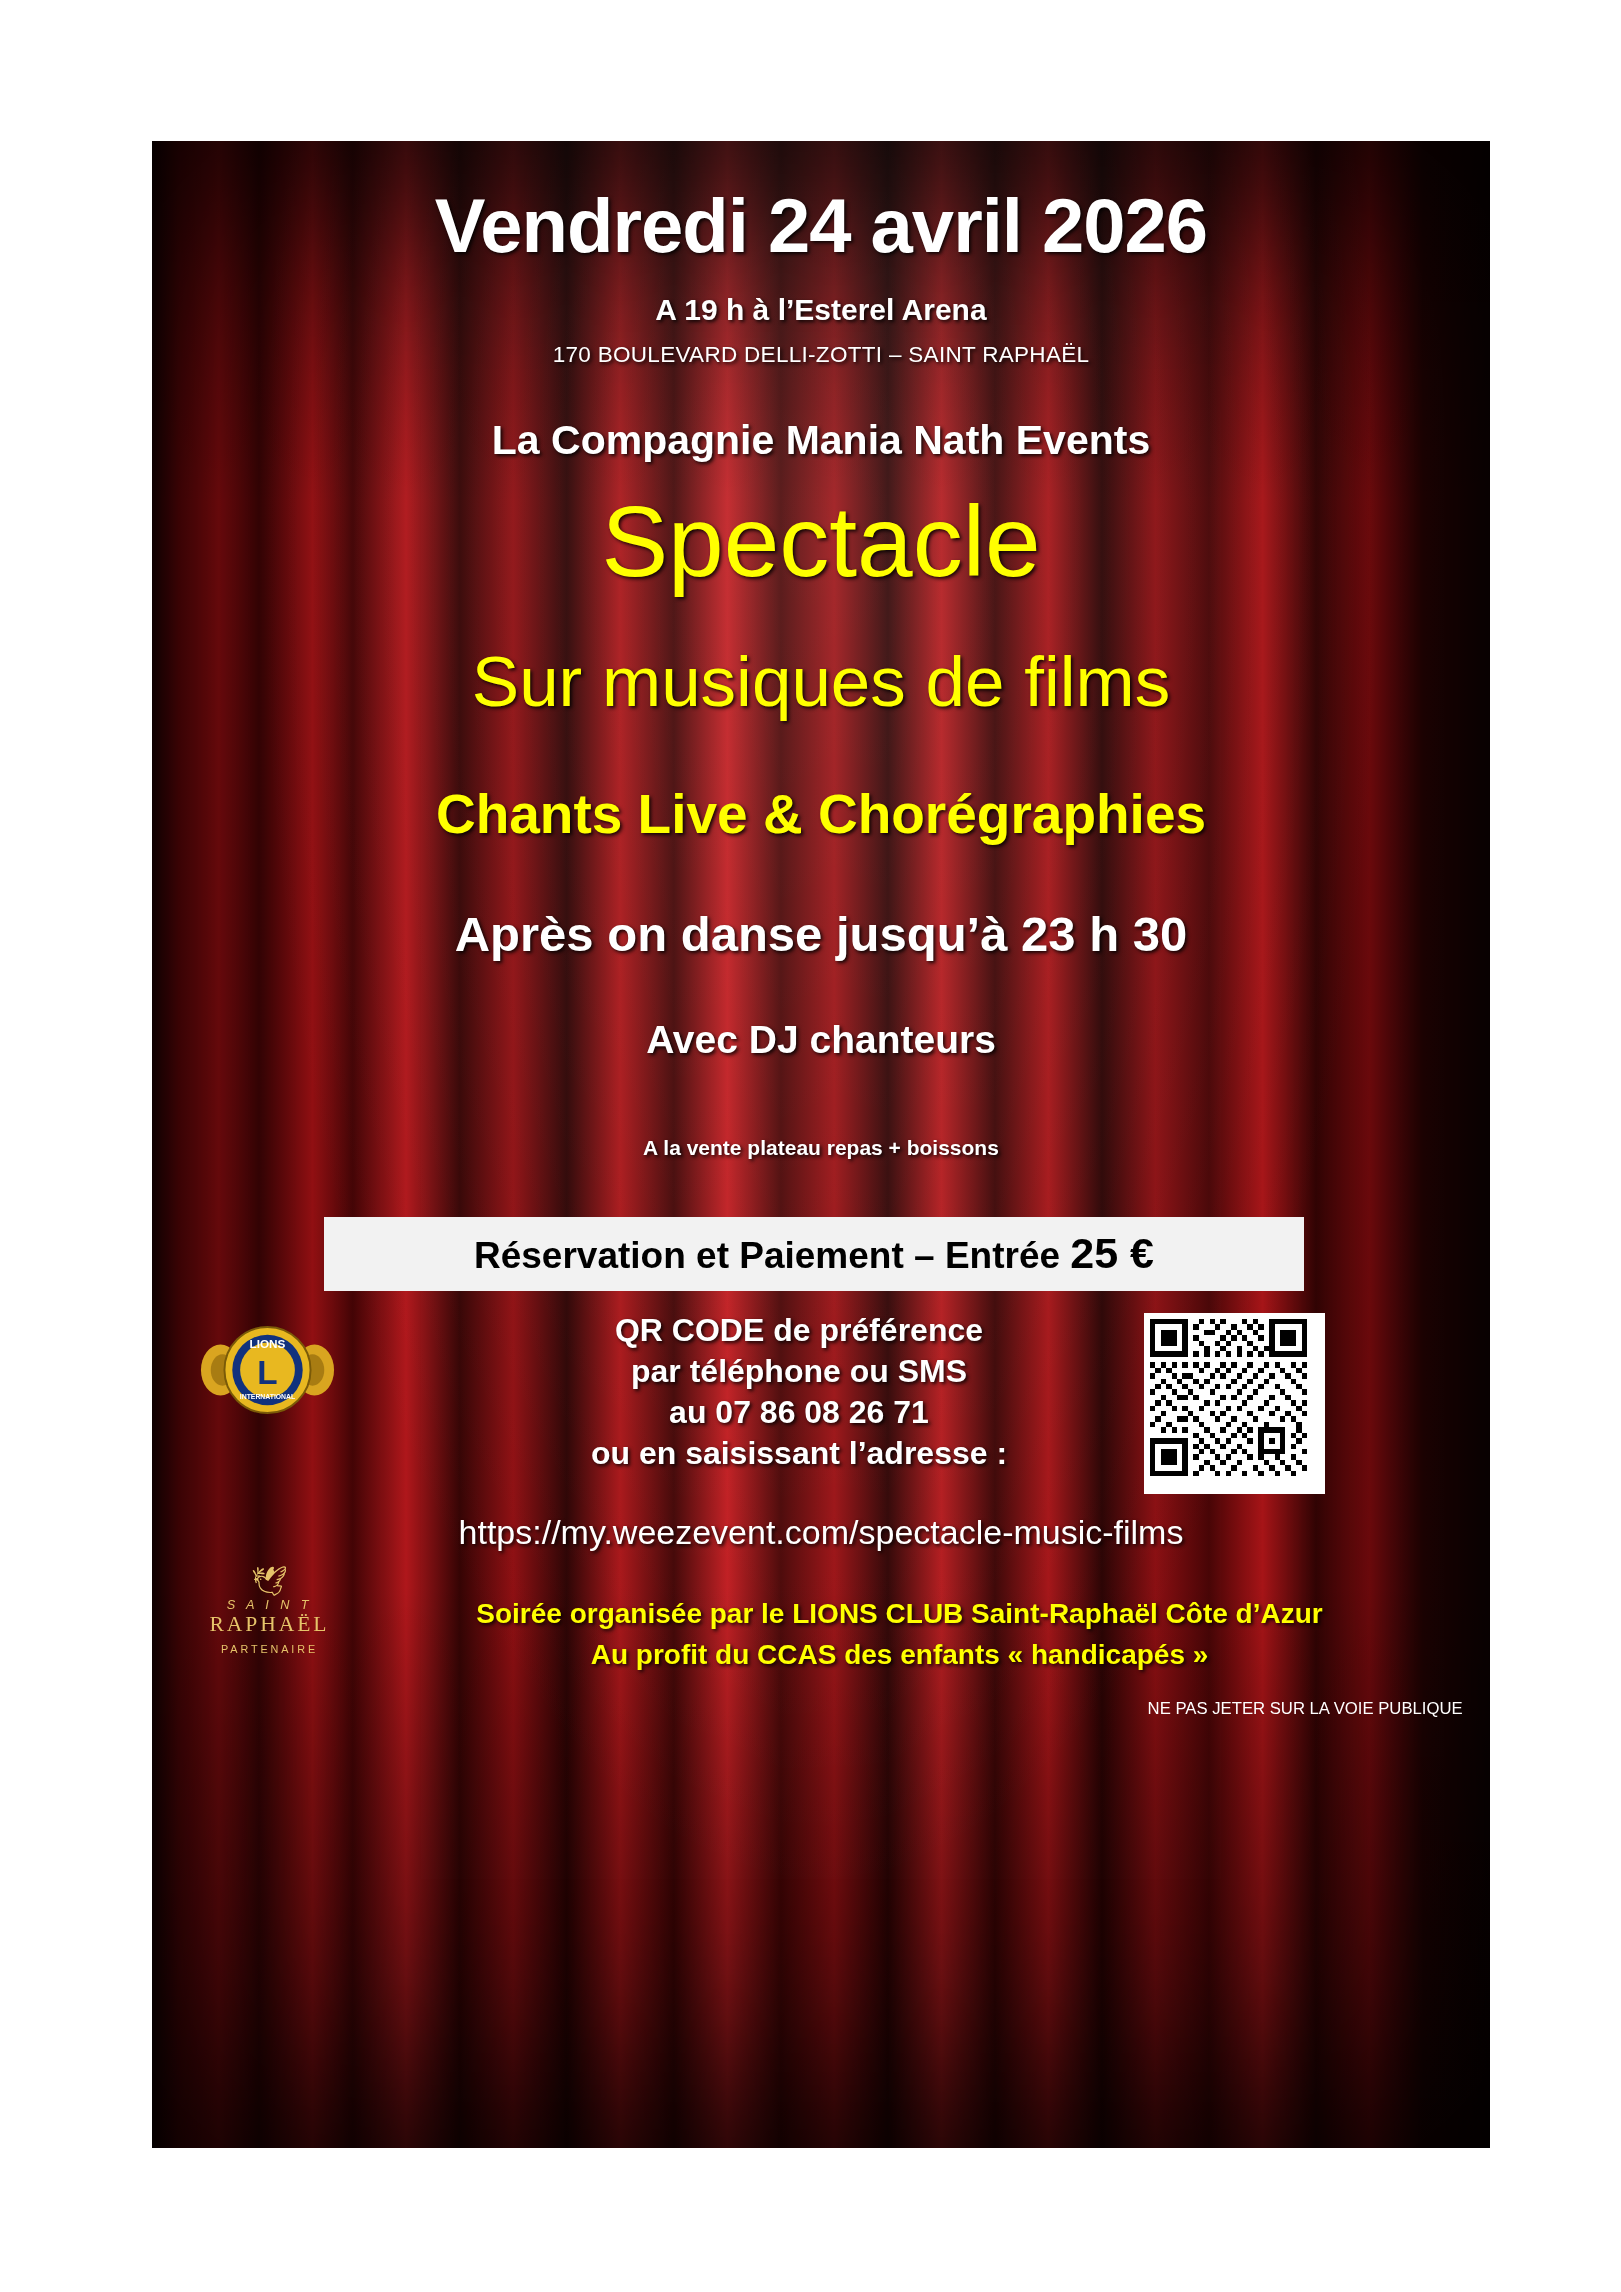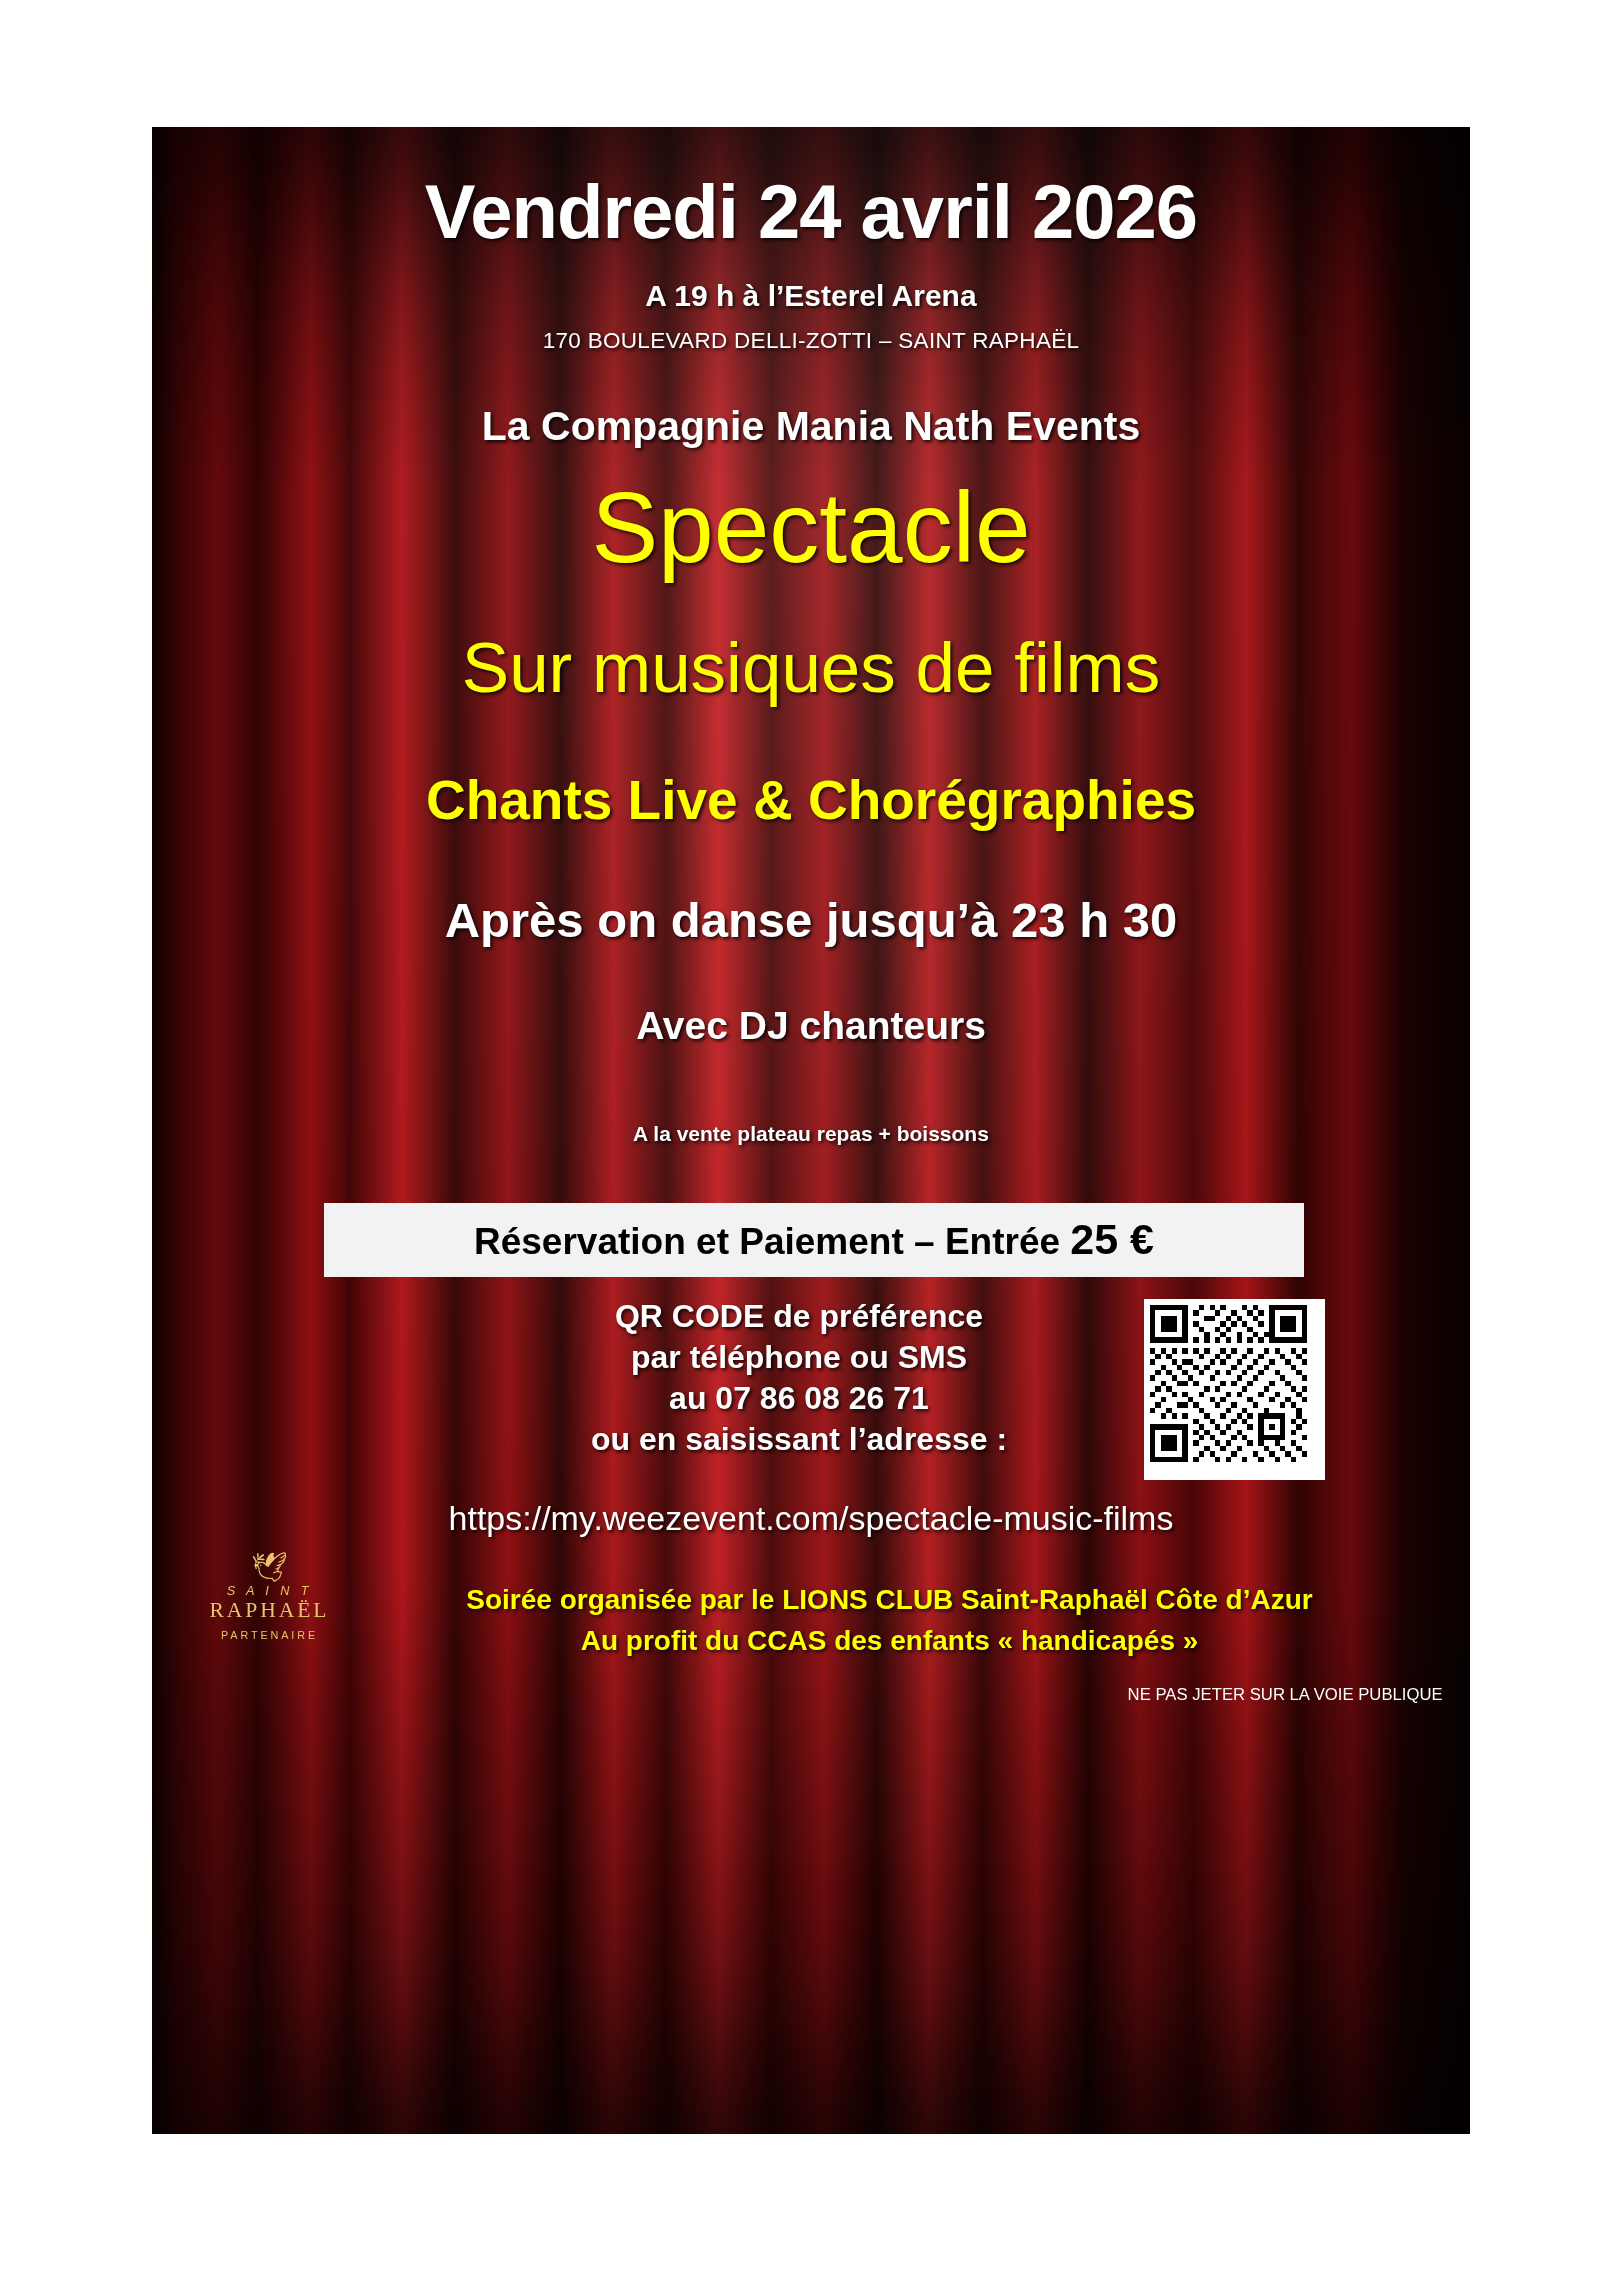--- a/index.html
+++ b/index.html
@@ -12,25 +12,26 @@
     height: 2293px;
     font-family: "Liberation Sans", sans-serif;
     position: relative;
     overflow: hidden;
   }
 
   
   .poster {
     position: absolute;
     left: 152px;
-    top: 127px;
+    top: 141px;
     width: 1318px;
     height: 2007px;
     overflow: hidden;
     background: #404040;
+    padding-left: 20px;
   }
 
   
   .curtain {
     position: absolute;
     inset: 0;
     background:
       linear-gradient(90deg,
         #1d0303 0%,
         #5e0608 2%,
@@ -517,20 +518,39 @@
             <rect x="12" y="28" width="1" height="1"></rect>
           <rect x="14" y="28" width="1" height="1"></rect>
             <rect x="17" y="28" width="1" height="1"></rect>
           <rect x="20" y="28" width="1" height="1"></rect>
             <rect x="23" y="28" width="1" height="1"></rect>
           <rect x="26" y="28" width="1" height="1"></rect>
         </g>
       </svg>
     </div>
 
+    <div class="lions-logo">
+      <svg viewBox="0 0 140 125" width="137" height="123" aria-hidden="true">
+        <g>
+
+          <ellipse cx="22" cy="62" rx="20" ry="26" fill="#d9a520"></ellipse>
+          <ellipse cx="118" cy="62" rx="20" ry="26" fill="#d9a520"></ellipse>
+          <ellipse cx="24" cy="62" rx="12" ry="16" fill="#a87c12"></ellipse>
+          <ellipse cx="116" cy="62" rx="12" ry="16" fill="#a87c12"></ellipse>
+
+          <circle cx="70" cy="62" r="44" fill="#e8b820" stroke="#7a5a08" stroke-width="2"></circle>
+          <circle cx="70" cy="62" r="36" fill="#11327d"></circle>
+          <circle cx="70" cy="62" r="28" fill="#e8b820"></circle>
+          <path d="M70 30 a32 32 0 0 1 0 64" fill="none"></path>
+          <text x="70" y="40" text-anchor="middle" font-family="Liberation Sans, sans-serif" font-size="12" font-weight="bold" fill="#ffffff">LIONS</text>
+          <text x="70" y="76" text-anchor="middle" font-family="Liberation Sans, sans-serif" font-size="34" font-weight="bold" fill="#11327d">L</text>
+          <text x="70" y="92" text-anchor="middle" font-family="Liberation Sans, sans-serif" font-size="7" font-weight="bold" fill="#ffffff">INTERNATIONAL</text>
+        </g>
+      </svg>
+    </div>
 
     <div class="sr-logo">
       <div class="sr-bird">🕊</div>
       <div class="sr-saint">S A I N T</div>
       <div class="sr-name">RAPHAËL</div>
       <div class="sr-part">PARTENAIRE</div>
     </div>
 
     <div class="org-line1 t-shadow">Soirée organisée par le LIONS CLUB Saint-Raphaël Côte d’Azur</div>
     <div class="org-line2 t-shadow">Au profit du CCAS des enfants « handicapés »</div>

